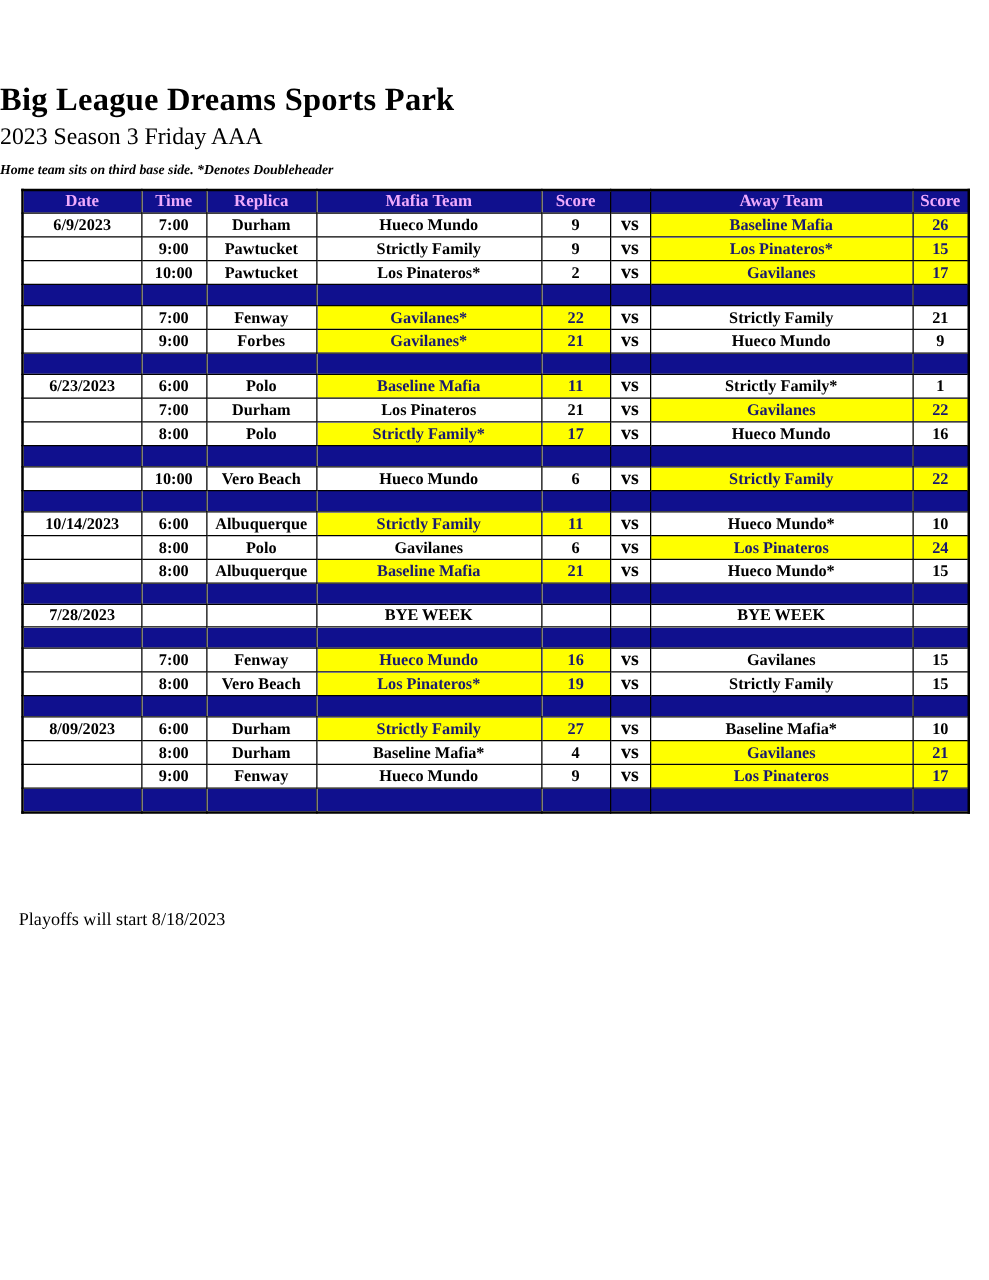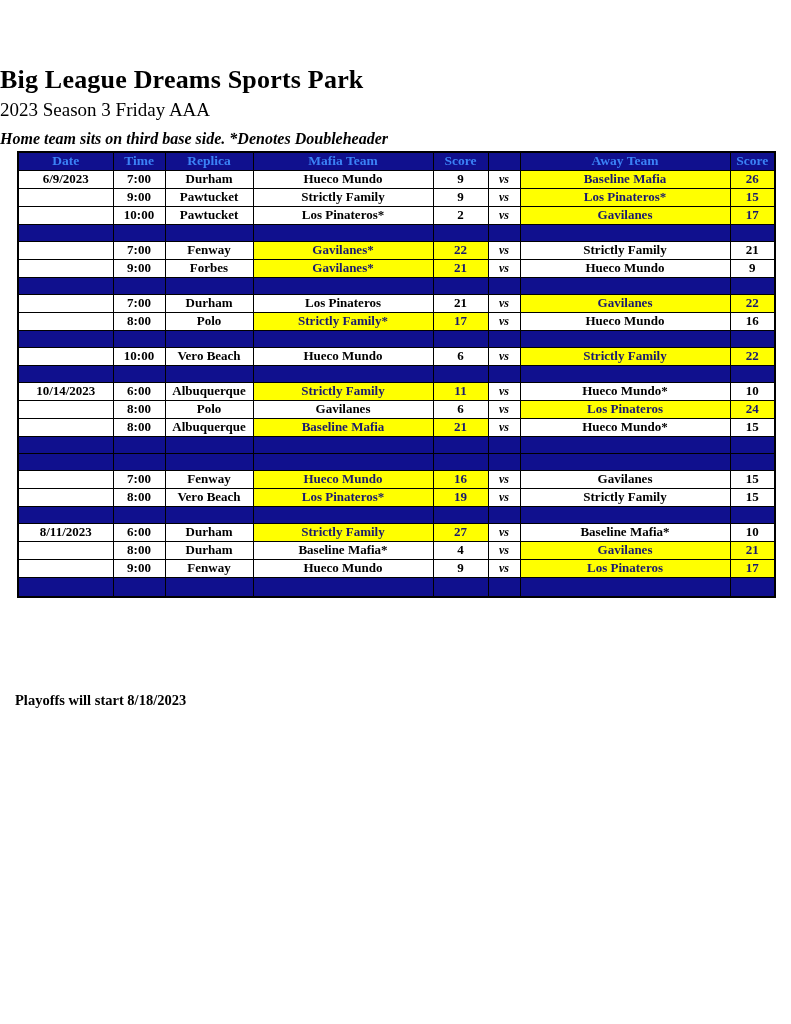--- a/index.html
+++ b/index.html
@@ -7,21 +7,21 @@
   body {
     width: 791px; height: 1024px;
     font-family: "Liberation Serif", serif;
     color: #000;
     position: relative;
     overflow: hidden;
   }
   .header-block { padding-top: 65px; text-align: left; }
   .page-title  { font-size: 26px; font-weight: bold; letter-spacing: 0.2px; }
   .page-subtitle { font-size: 19px; font-weight: normal; margin-top: 4px; }
-  .page-note { font-size: 16px; font-weight: bold; font-style: italic; margin-top: 9px; }
+  .page-note { font-size: 11px; font-weight: bold; font-style: italic; margin-top: 9px; }
 
   .schedule-wrap { position: absolute; left: 17px; top: 151px; }
 
   table.schedule {
     border-collapse: collapse;
     table-layout: fixed;
     width: 757px;
     border: 2px solid #000;
     font-size: 13px;
     font-weight: bold;
@@ -30,40 +30,40 @@
     border: 1px solid #000;
     height: 18px;
     padding: 0 2px;
     text-align: center;
     vertical-align: middle;
     white-space: nowrap;
     overflow: hidden;
   }
   table.schedule th {
     background: #10108e;
-    color: #3b82f6;
+    color: #f0abfc;
     font-size: 13.5px;
     font-weight: bold;
   }
   tr.sep td {
     background: #10108e;
     height: 17px;
   }
   tr.sep-last td { height: 20px; }
   td.hl {
     background: #ffff00;
     color: #191970;
   }
-  td.vs-cell { font-style: italic; font-size: 12px; }
+  td.vs-cell { font-size: 16px; }
   .footer-note {
     position: absolute;
     left: 15px;
-    top: 692px;
+    top: 728px;
     font-size: 14.5px;
-    font-weight: bold;
+    font-weight: normal;
   }
 </style>
 </head>
 <body>
 
 <div class="header-block">
   <div class="page-title">Big League Dreams Sports Park</div>
   <div class="page-subtitle">2023 Season 3 Friday AAA</div>
   <div class="page-note">Home team sits on third base side.  *Denotes Doubleheader</div>
 </div>
@@ -157,20 +157,30 @@
           <td></td>
           <td></td>
           <td></td>
           <td></td>
           <td></td>
           <td></td>
           <td></td>
           <td></td>
         </tr>
         <tr>
+          <td>6/23/2023</td>
+          <td>6:00</td>
+          <td>Polo</td>
+          <td class="hl">Baseline Mafia</td>
+          <td class="hl">11</td>
+          <td class="vs-cell">vs</td>
+          <td>Strictly Family*</td>
+          <td>1</td>
+        </tr>
+        <tr>
           <td></td>
           <td>7:00</td>
           <td>Durham</td>
           <td>Los Pinateros</td>
           <td>21</td>
           <td class="vs-cell">vs</td>
           <td class="hl">Gavilanes</td>
           <td class="hl">22</td>
         </tr>
         <tr>
@@ -246,20 +256,30 @@
         <tr class="sep">
           <td></td>
           <td></td>
           <td></td>
           <td></td>
           <td></td>
           <td></td>
           <td></td>
           <td></td>
         </tr>
+        <tr>
+          <td>7/28/2023</td>
+          <td></td>
+          <td></td>
+          <td>BYE WEEK</td>
+          <td></td>
+          <td class="vs-cell"></td>
+          <td>BYE WEEK</td>
+          <td></td>
+        </tr>
         <tr class="sep">
           <td></td>
           <td></td>
           <td></td>
           <td></td>
           <td></td>
           <td></td>
           <td></td>
           <td></td>
         </tr>
@@ -287,21 +307,21 @@
           <td></td>
           <td></td>
           <td></td>
           <td></td>
           <td></td>
           <td></td>
           <td></td>
           <td></td>
         </tr>
         <tr>
-          <td>8/11/2023</td>
+          <td>8/09/2023</td>
           <td>6:00</td>
           <td>Durham</td>
           <td class="hl">Strictly Family</td>
           <td class="hl">27</td>
           <td class="vs-cell">vs</td>
           <td>Baseline Mafia*</td>
           <td>10</td>
         </tr>
         <tr>
           <td></td>

